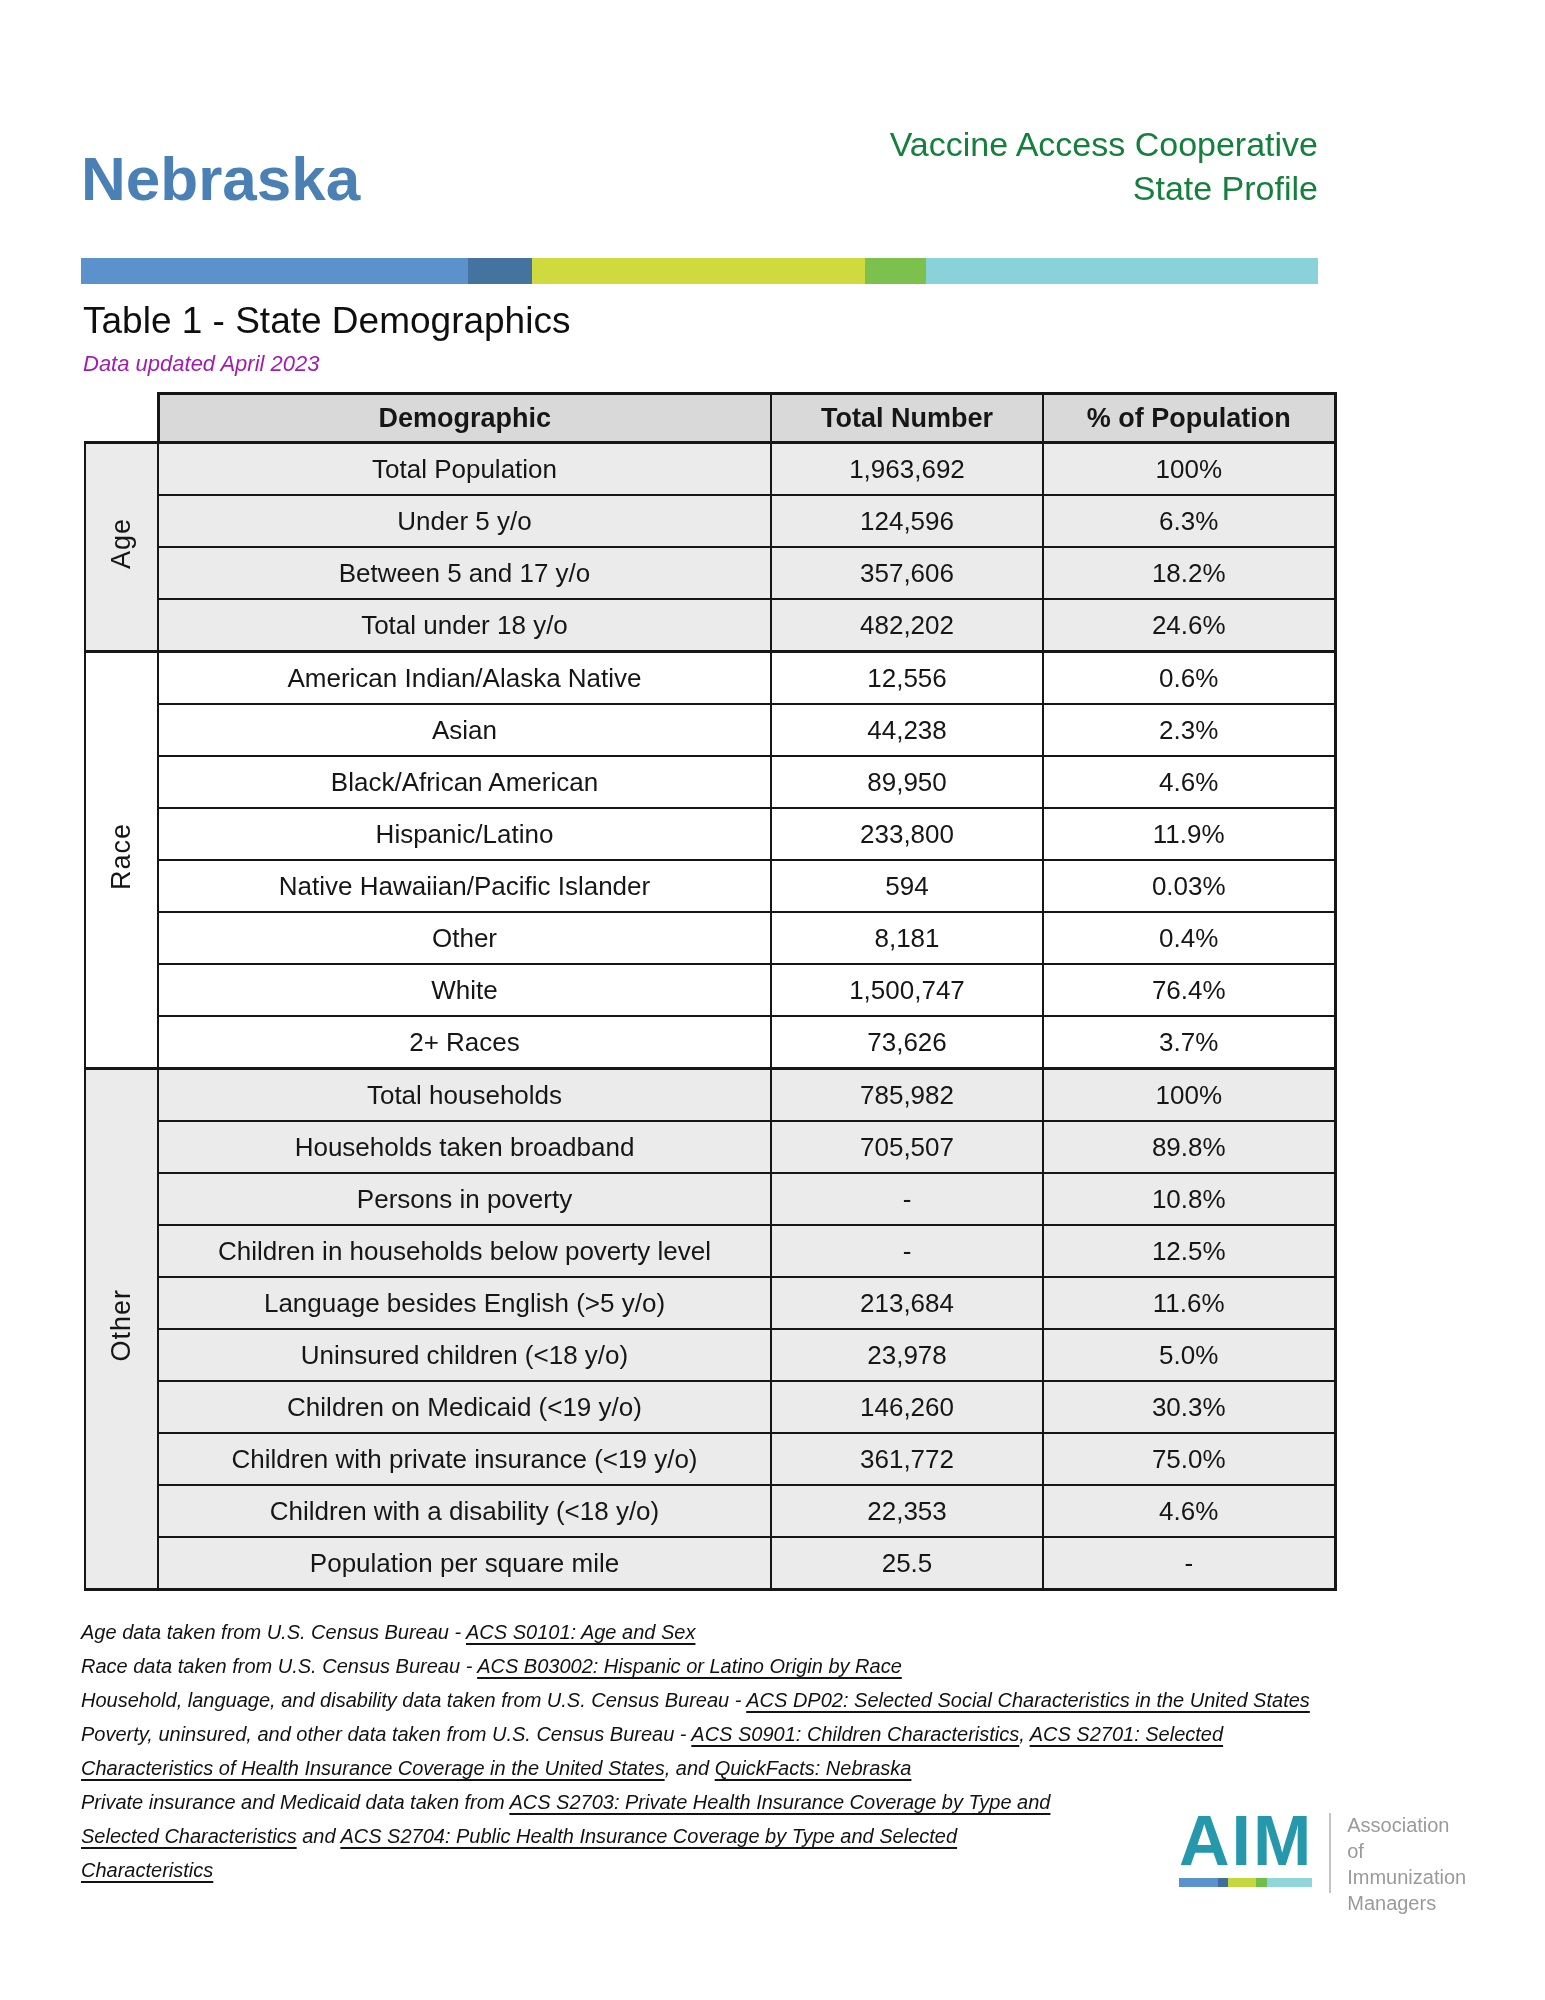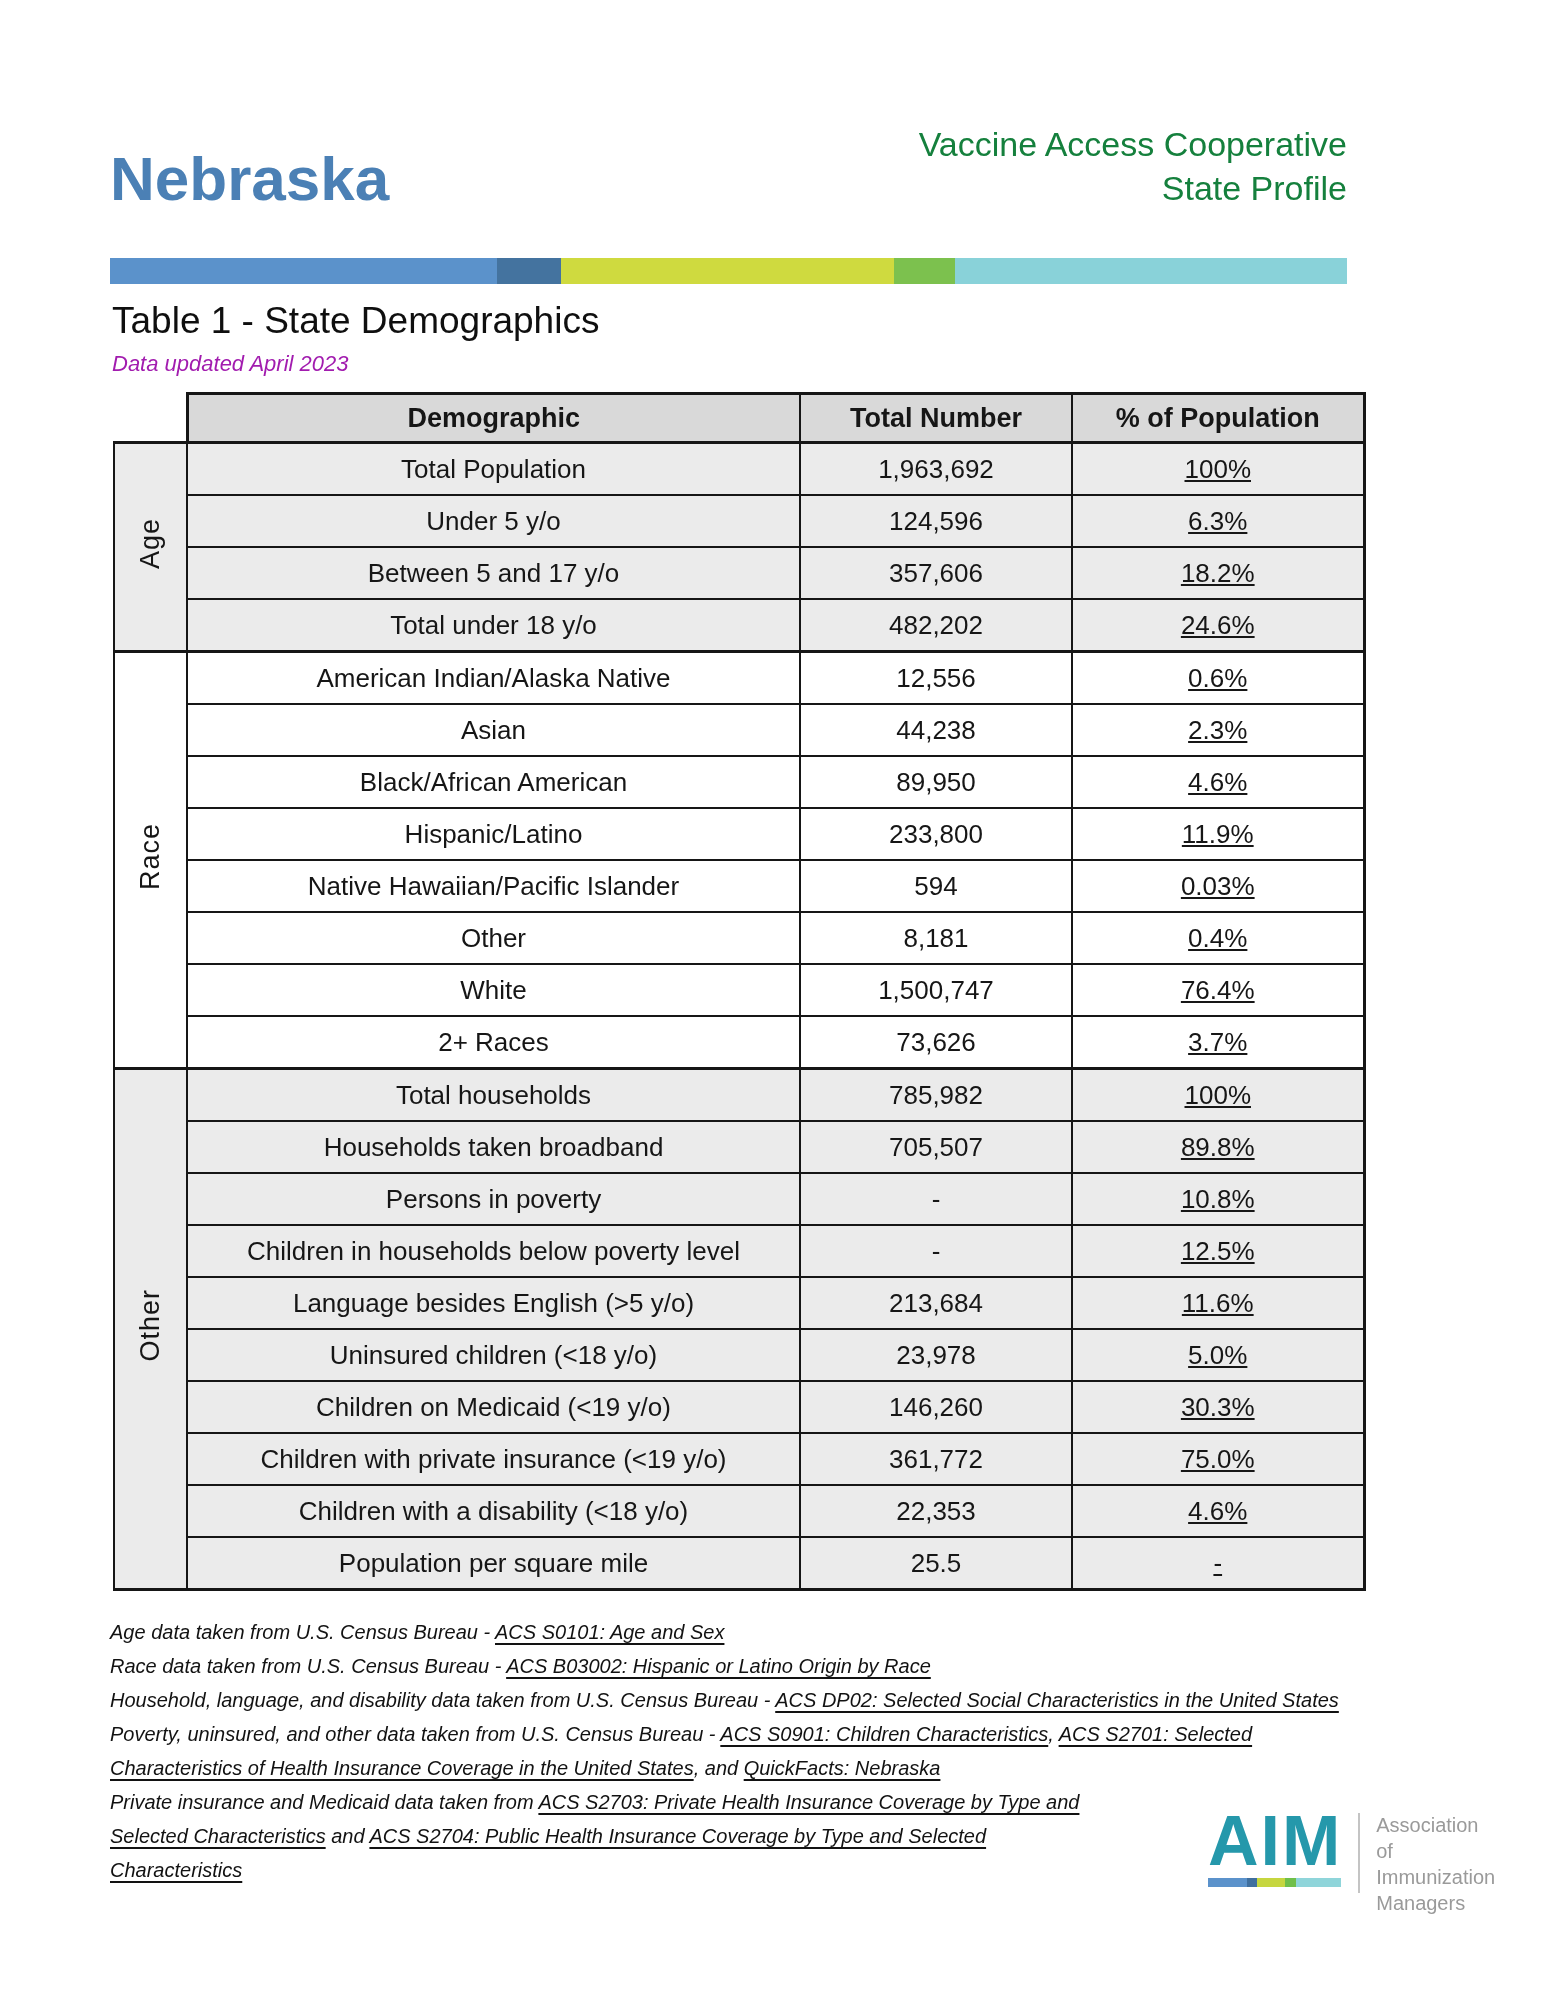--- a/index.html
+++ b/index.html
@@ -1,20 +1,20 @@
 <!DOCTYPE html>
 <html><head>
 <meta charset="utf-8">
 <style>
   html,body { margin:0; padding:0; background:#fff; }
   .page {
     position:relative; width:1545px; height:2000px; box-sizing:border-box;
     background:#ffffff; color:#161616;
     font-family:"Liberation Sans", sans-serif;
-    padding:122px 128px 0 110px;
+    padding:122px 128px 0 81px;
     overflow:hidden;
   }
   
   .masthead { display:flex; justify-content:space-between; align-items:flex-end; width:1237px; }
   .state { margin:0; font-size:62px; line-height:62px; font-weight:700; color:#4b80b5; }
   .program { text-align:right; font-size:34px; line-height:44px; font-weight:400; color:#15803d;margin-left:47px; }
   
   .ribbon { display:flex; width:1237px; height:26px; margin-top:48px; }
   .ribbon div, .aim-bar div { height:100%; }
   
@@ -27,21 +27,21 @@
     padding:0 6px; font-size:26px; overflow:hidden;
   }
   .demo-table thead th {
     height:46px; background:#d9d9d9; font-weight:700; font-size:27px;
     border-top-width:3px; border-bottom-width:3px;
   }
   .demo-table thead th.corner { border:0; background:transparent; }
   .demo-table thead th.col-demo { border-left-width:3px; }
   .demo-table thead th.col-pct  { border-right-width:3px; }
   .demo-table tbody td { height:50px; }
-  .demo-table tbody td.c-pct { border-right-width:3px;text-decoration:underline; }
+  .demo-table tbody td.c-pct { border-right-width:3px; }
   .demo-table tbody tr:first-child > th,
   .demo-table tbody tr:first-child > td { border-top-width:3px; }
   .demo-table tbody:last-of-type tr:last-child > td,
   .demo-table tbody:last-of-type .vlabel { border-bottom-width:3px; }
   .vlabel { border-left-width:3px; font-weight:400; width:73px; }
   .vlabel span {
     display:inline-block; writing-mode:vertical-rl; transform:rotate(180deg);
     font-size:27px; letter-spacing:1px; line-height:1;
   }
   .sec-gray td, .sec-gray .vlabel { background:#ebebeb; }

